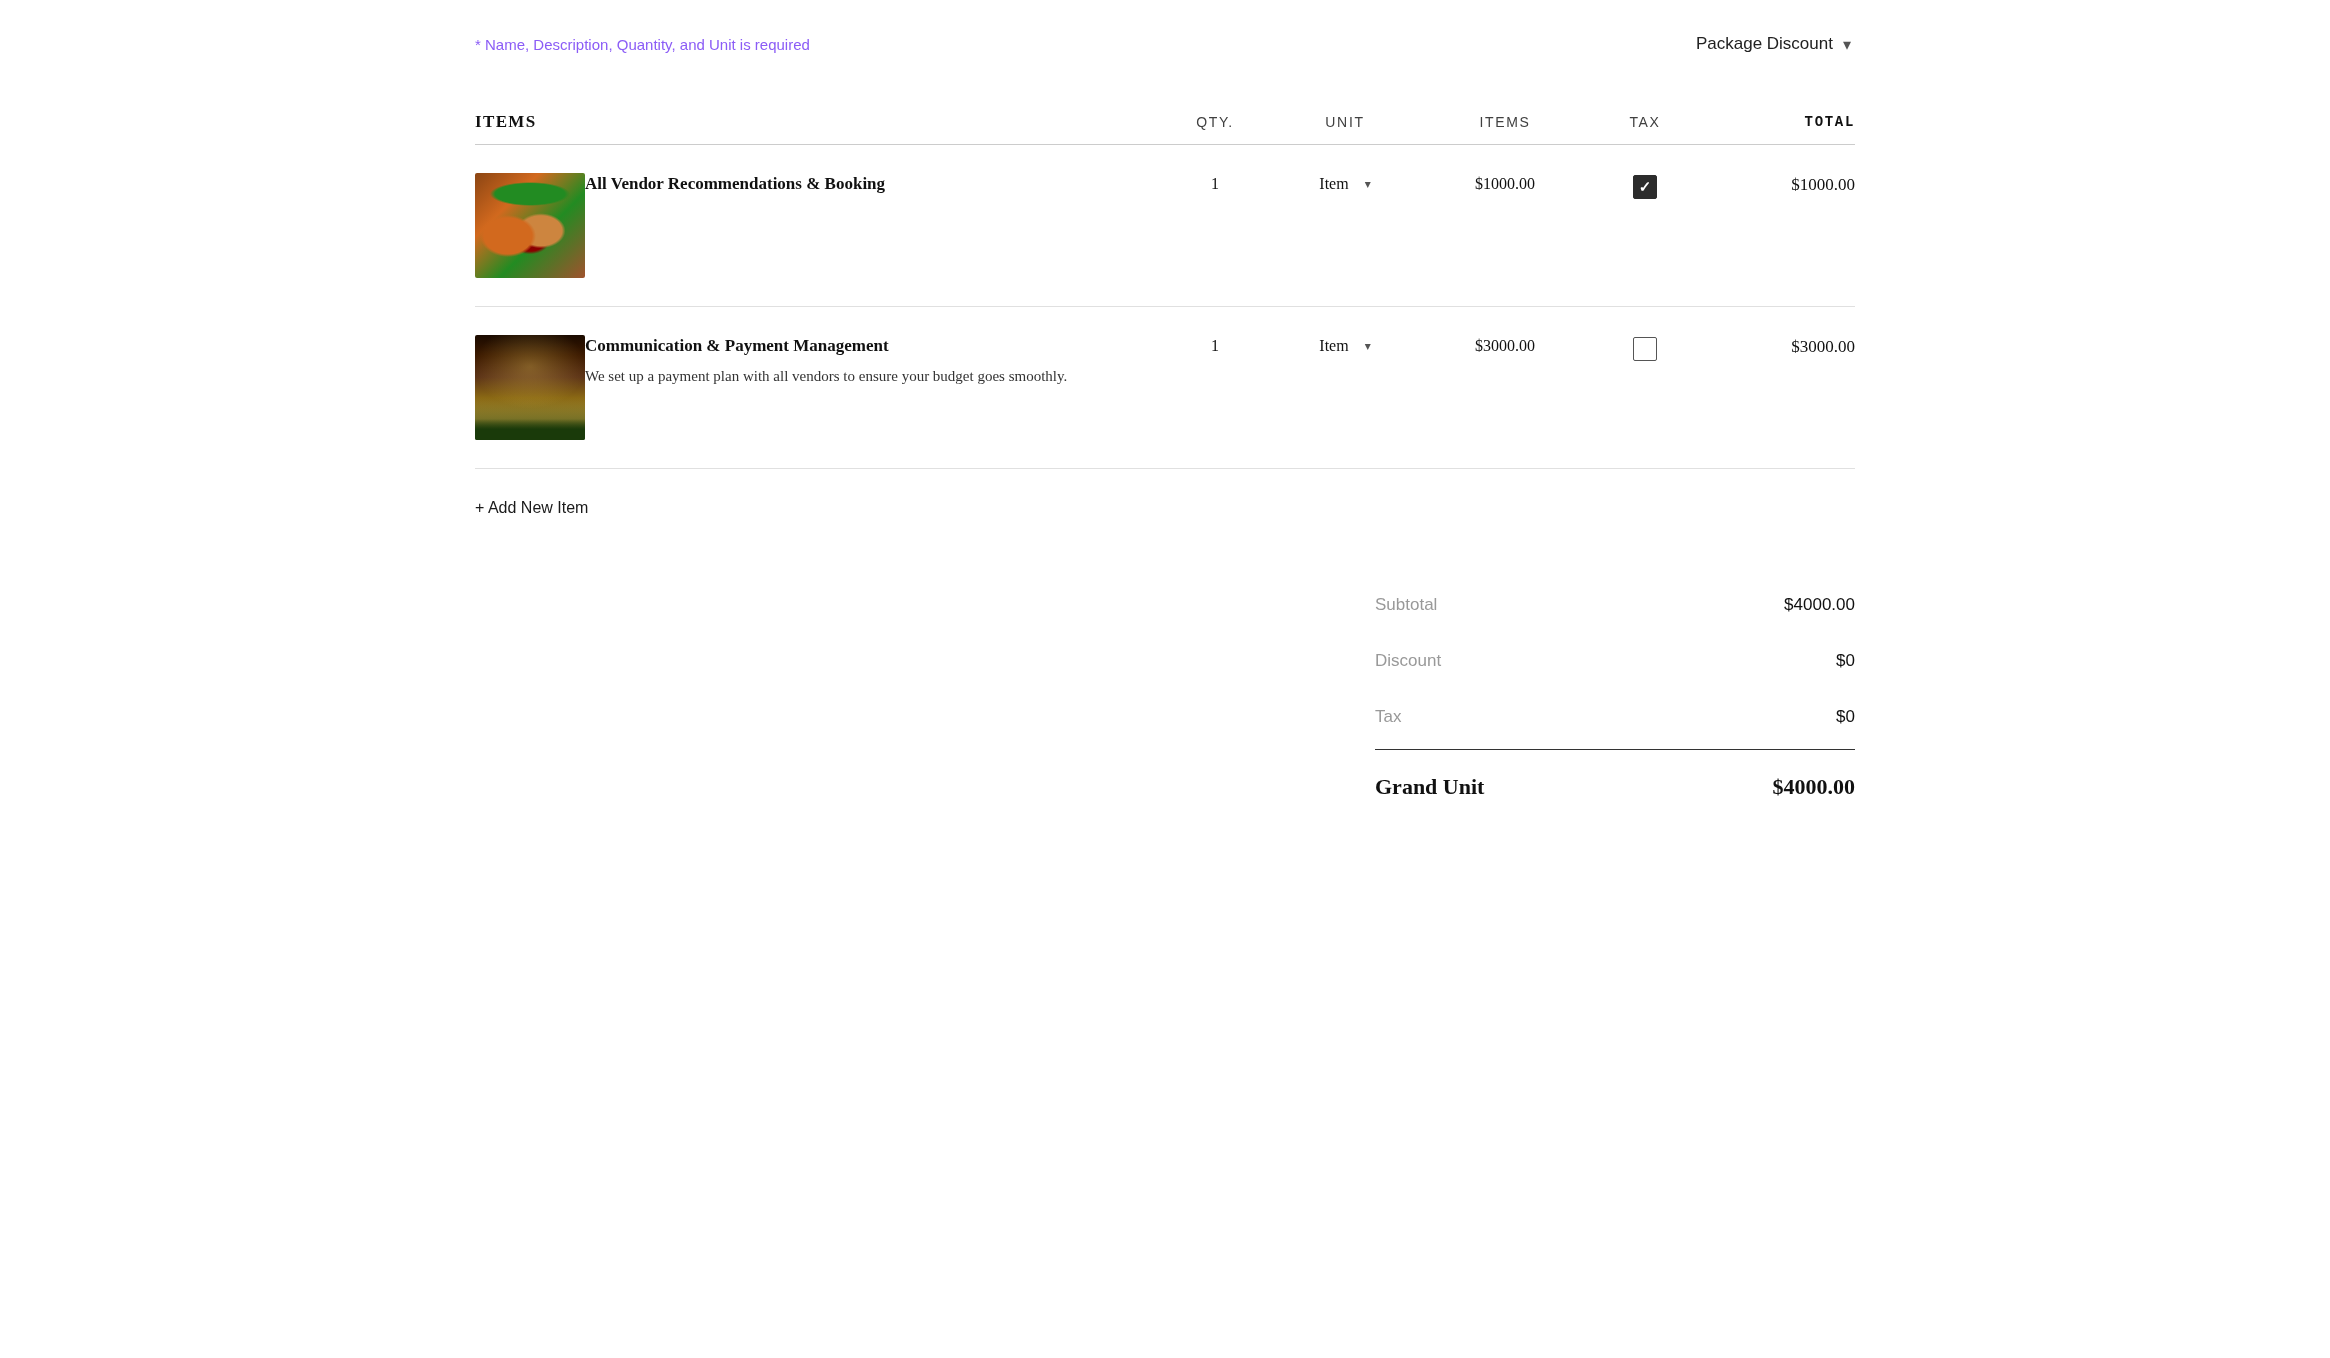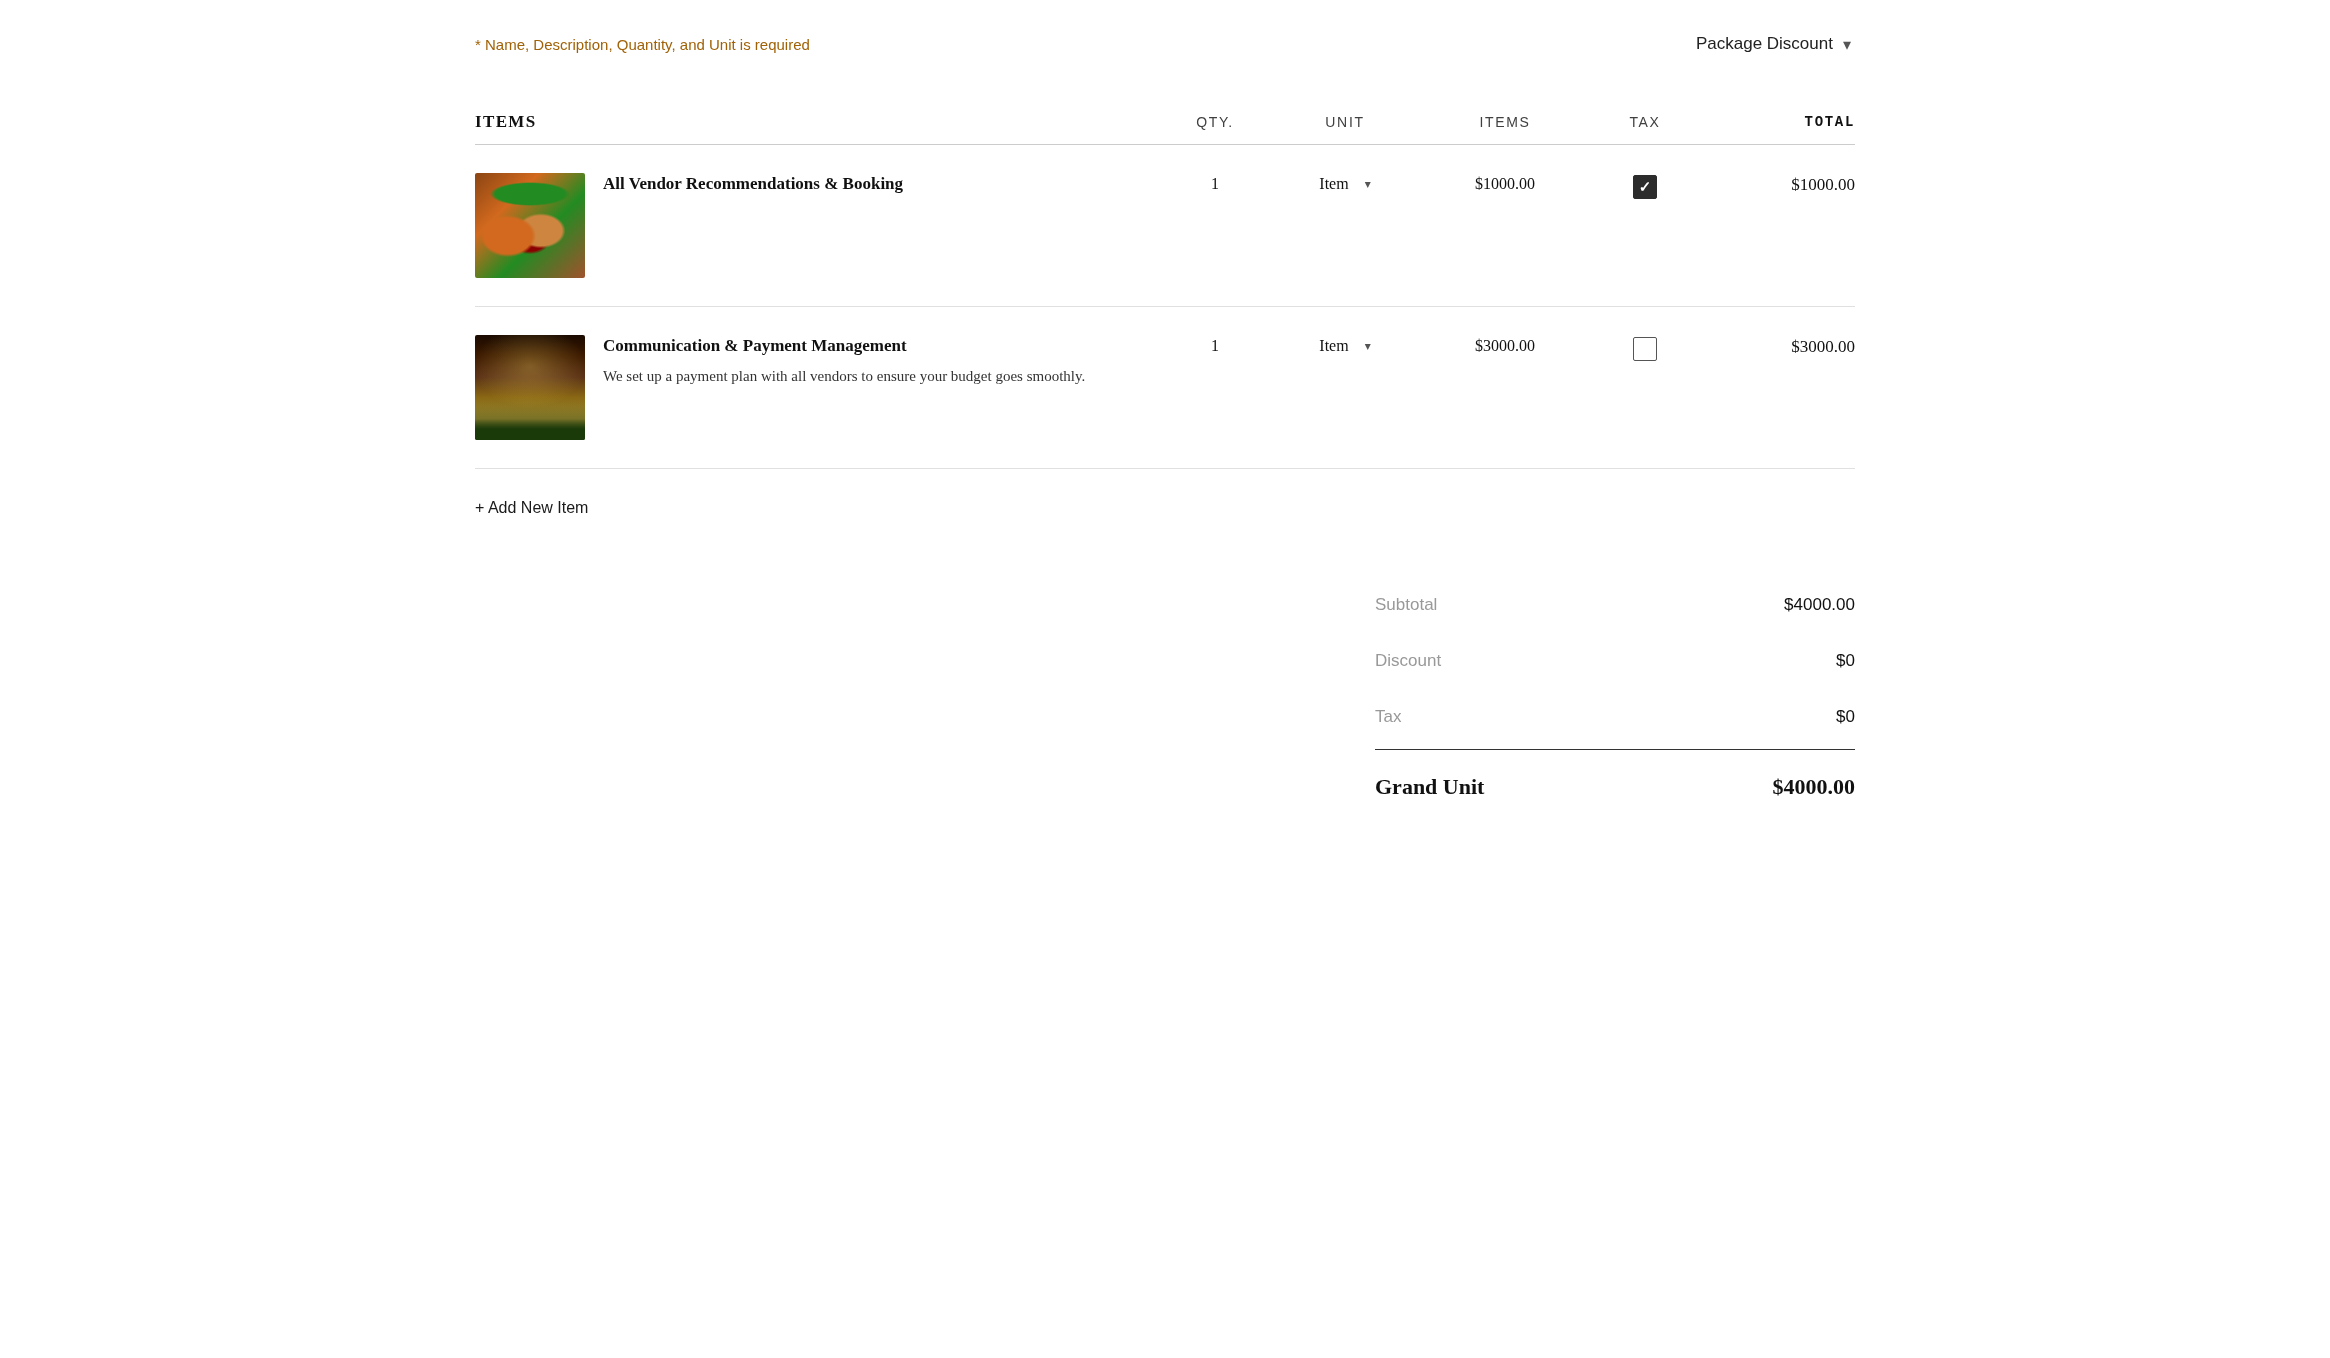--- a/index.html
+++ b/index.html
@@ -22,21 +22,21 @@
     }
 
     .top-bar {
       display: flex;
       justify-content: space-between;
       align-items: center;
       margin-bottom: 40px;
     }
 
     .required-note {
-      color: #a16207;
+      color: #8b5cf6;
       font-family: Arial, sans-serif;
       font-size: 15px;
     }
 
     .package-template-dropdown {
       display: flex;
       align-items: center;
       gap: 10px;
       font-family: Arial, sans-serif;
       font-size: 17px;
@@ -90,21 +90,20 @@
     .item-row {
       display: grid;
       grid-template-columns: 1fr 120px 140px 180px 100px 160px;
       align-items: start;
       padding: 28px 0;
       border-bottom: 1px solid #e0e0e0;
     }
 
     .item-main {
       display: flex;
-      gap: 18px;
       align-items: flex-start;
       font-family: Liberation Serif, serif;
     }
 
     .item-image {
       width: 110px;
       height: 105px;
       object-fit: cover;
       flex-shrink: 0;
       border-radius: 2px;

